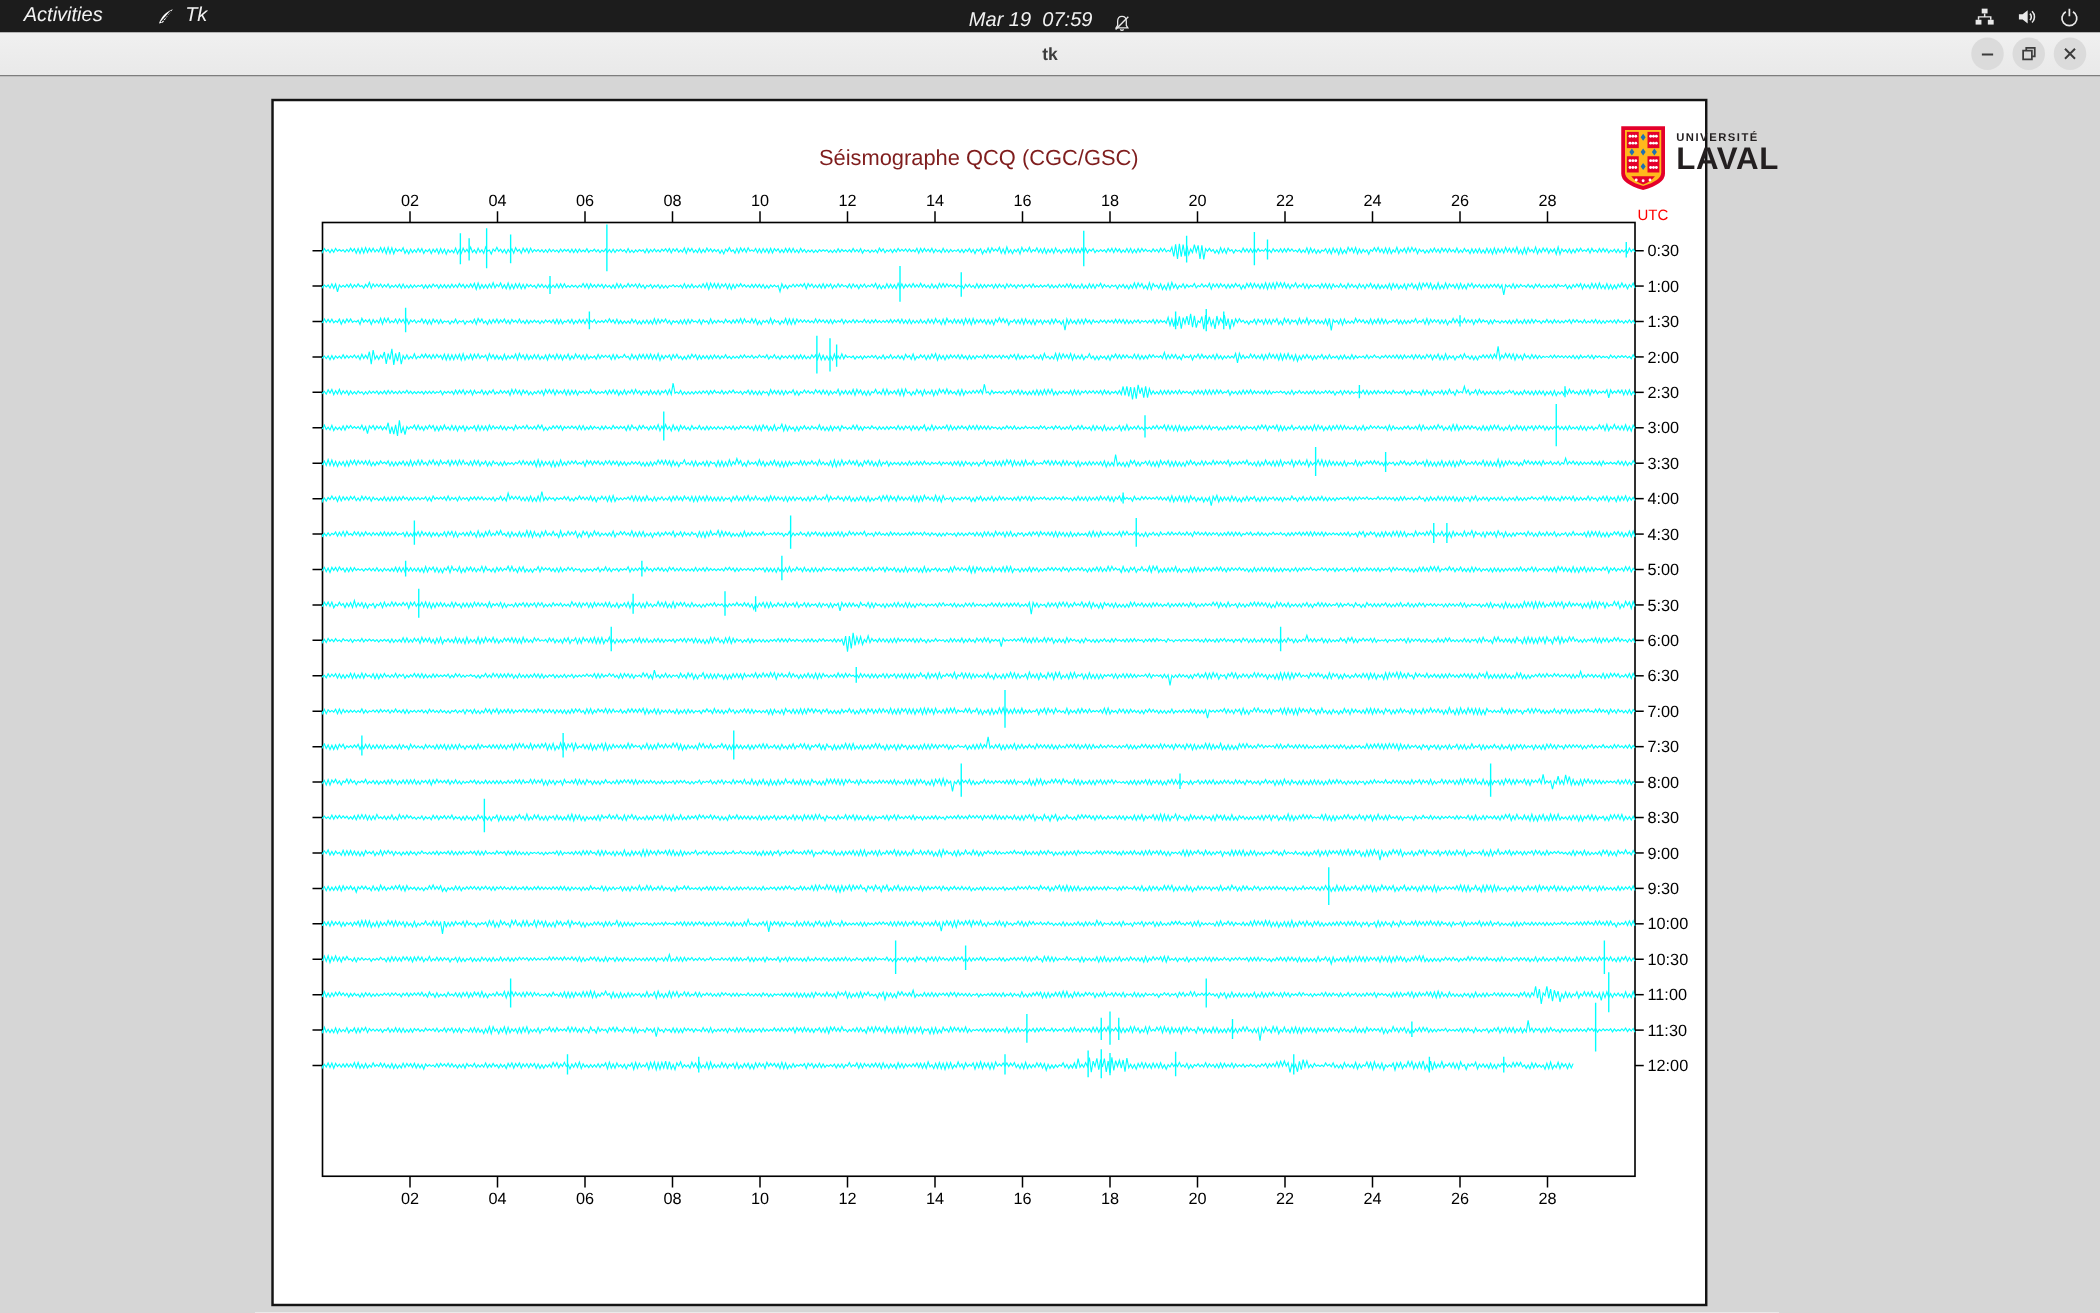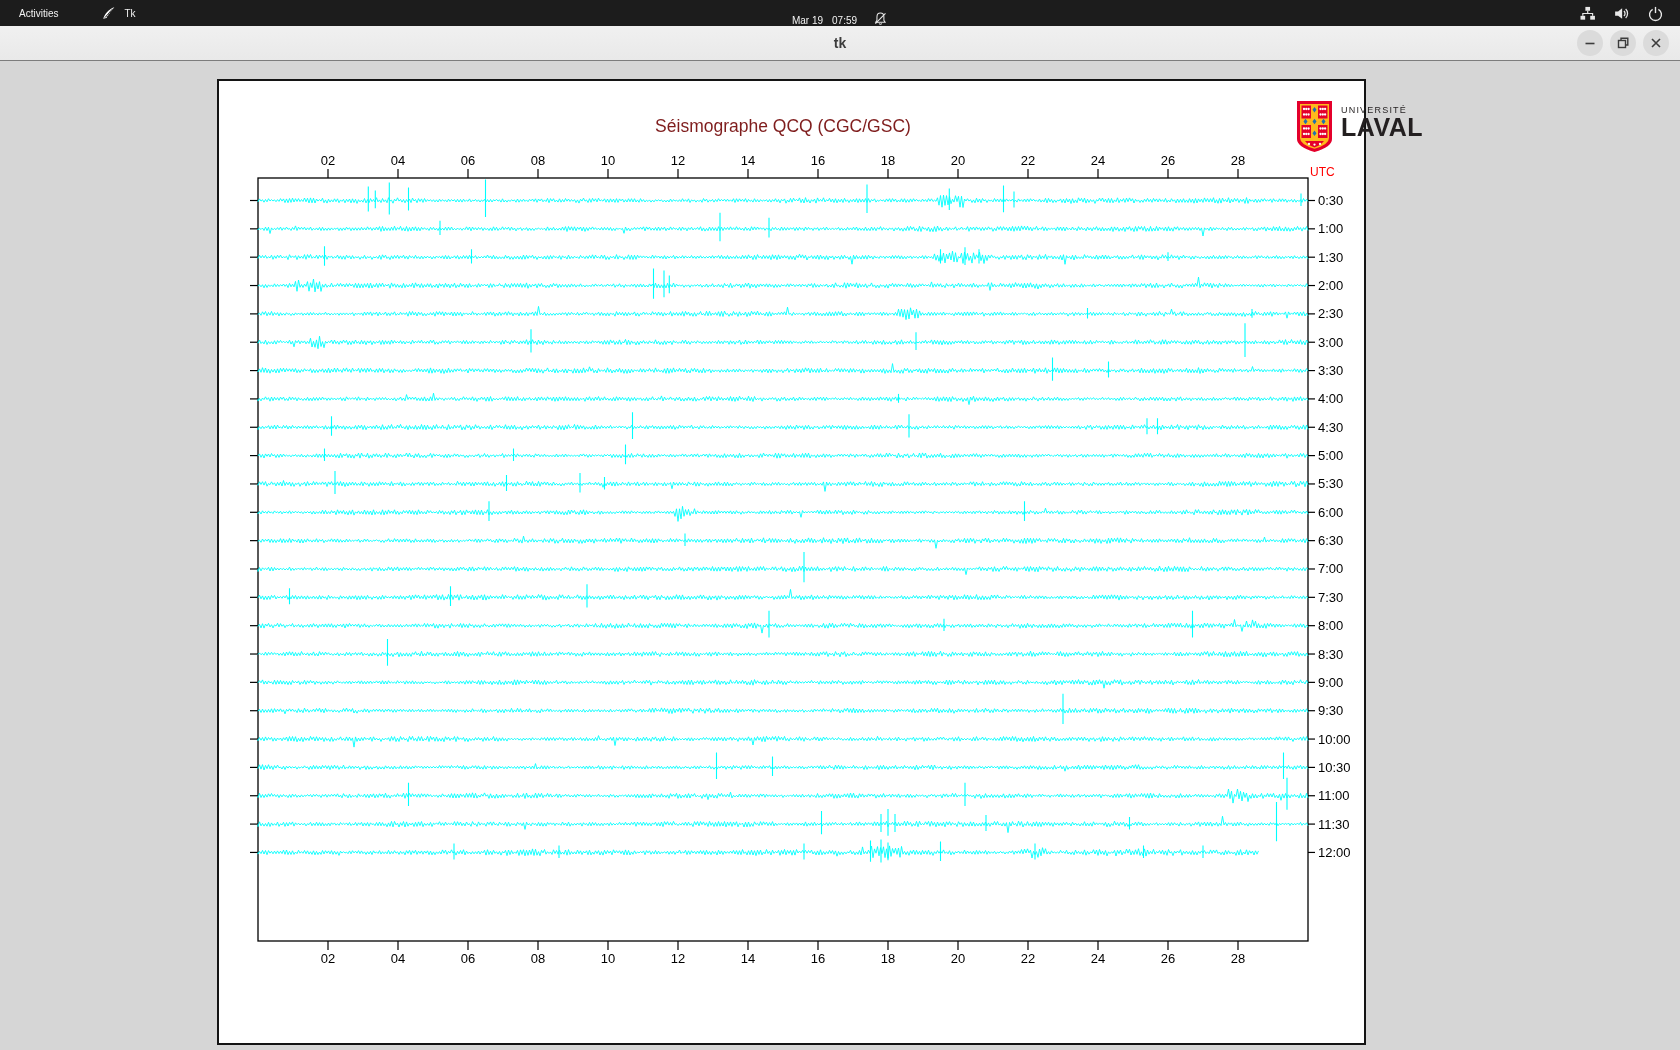--- a/index.html
+++ b/index.html
@@ -5,22 +5,22 @@
   html,body{margin:0;padding:0}
   body{
     width:1680px;height:1050px;position:relative;overflow:hidden;
     background:#d6d6d6;
     font-family:"Liberation Sans","DejaVu Sans",sans-serif;
     -webkit-font-smoothing:antialiased;
   }
   
   .topbar{
     position:absolute;left:0;top:0;width:1680px;height:26px;
-    background:#1c1c1c;color:#f2f2f2;font-size:10px;
-    display:flex;align-items:center;
+    background:#1c1c1c;color:#f2f2f2;font-size:16px;
+    display:flex;align-items:center;font-style:italic;
   }
   .tb-left{display:flex;align-items:center;padding-left:15px;gap:38px;height:100%}
   .activities{display:flex;align-items:center;height:100%;padding:0 4px;cursor:default}
   .appind{display:flex;align-items:center;gap:7px;height:100%}
   .tb-center{position:absolute;left:50%;transform:translateX(-50%);display:flex;align-items:flex-end;gap:16px;height:100%}
   .clocktxt{display:flex;gap:9px}
   .tb-right{margin-left:auto;display:flex;align-items:center;gap:17px;padding-right:16px;height:100%}
   .tb-icon{display:block}
   
   .titlebar{
@@ -39,21 +39,21 @@
   }
   .hdr{position:absolute;left:56px;top:18px;font-size:13.5px;line-height:18px;color:#000}
   .chart-title{position:absolute;left:39px;top:35px;width:1050px;text-align:center;font-size:17.5px;color:#7f1d1d}
   .utc{position:absolute;left:1091px;top:84px;font-size:12px;color:#ff0000}
   .xaxis-label{position:absolute;left:39px;top:901px;width:1050px;text-align:center;font-size:15px;color:#000}
   #plot-svg{position:absolute;left:0;top:0}
   #plot-svg text{font-family:"Liberation Sans","DejaVu Sans",sans-serif;fill:#000}
   
   .logo{position:absolute;left:1077px;top:19px;display:flex;gap:8px;align-items:flex-start}
   .logo-text{display:flex;flex-direction:column;margin-top:5px}
-  .logo-line1{font-size:9px;letter-spacing:1.2px;color:#231f20;font-weight:normal}
+  .logo-line1{font-size:9px;letter-spacing:1.2px;color:#231f20;font-weight:bold}
   .logo-line2{font-size:25px;letter-spacing:0.5px;color:#231f20;font-weight:bold;line-height:24px}
 </style>
 </head>
 <body>
 
 <div class="topbar">
   <div class="tb-left">
     <span class="activities">Activities</span>
     <span class="appind">
       <svg class="tb-icon" width="17" height="17" viewBox="0 0 16 16">

